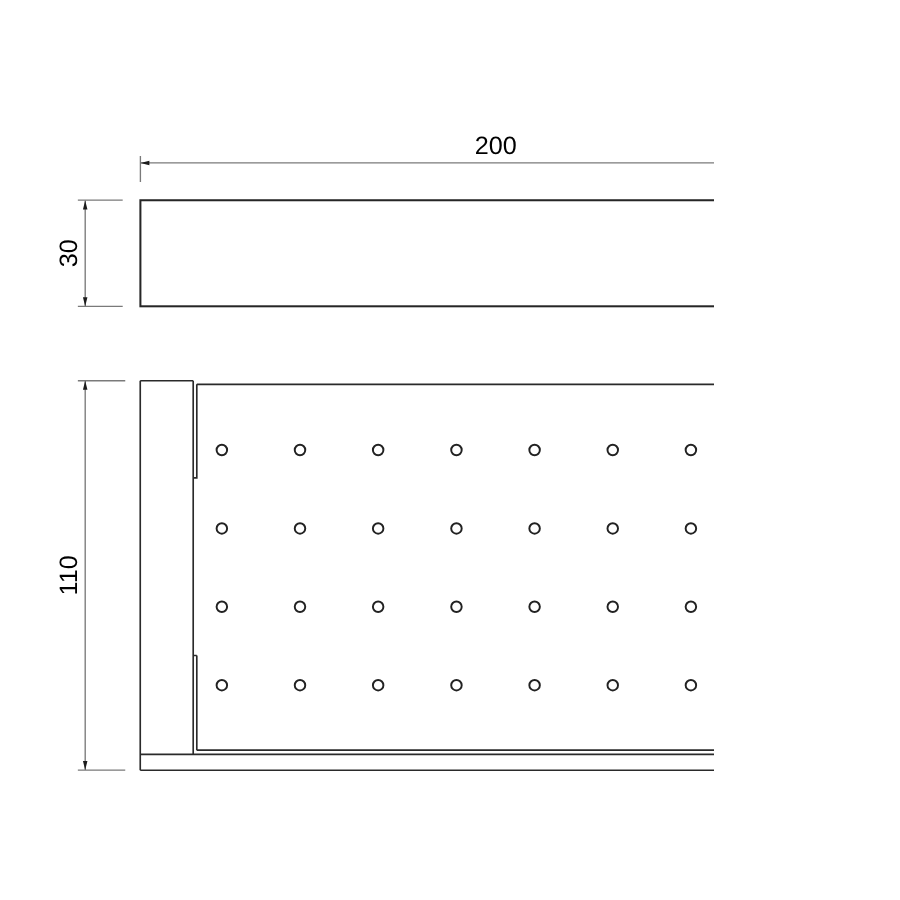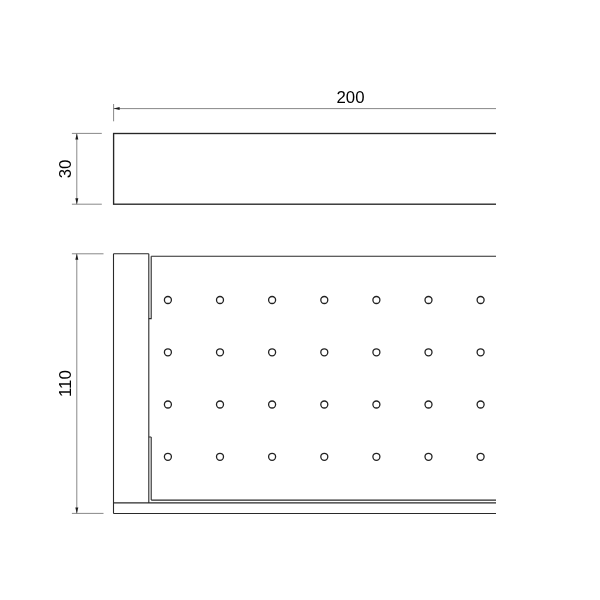--- a/index.html
+++ b/index.html
@@ -1,16 +1,16 @@
 <!DOCTYPE html>
 <html><head>
 <meta charset="utf-8">
 <style>
   html,body{margin:0;padding:0;background:#ffffff;}
-  .page{width:476px;height:600px;position:relative;background:#c4b5fd;overflow:hidden;margin-left:20px;}
+  .page{width:476px;height:600px;position:relative;background:#c4b5fd;overflow:hidden;}
   svg{display:block;}
   text{font-family:"Liberation Sans", sans-serif;fill:#000000;}
 </style>
 </head>
 <body>
 <div class="page">
 <svg width="600" height="600" viewBox="0 0 600 600" xmlns="http://www.w3.org/2000/svg">
 
   <rect x="0" y="0" width="600" height="600" fill="#ffffff"></rect>
 

